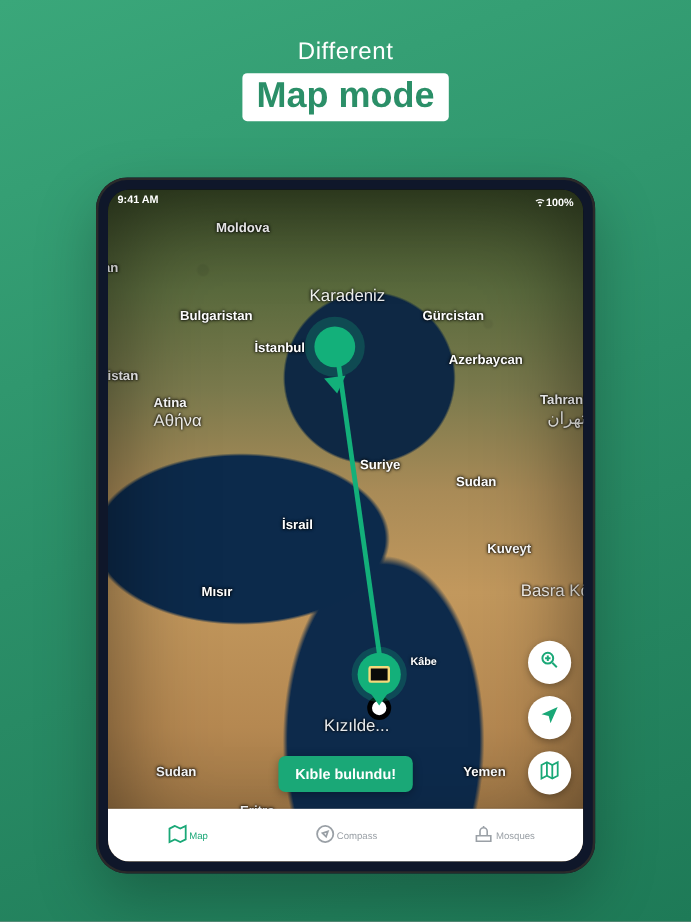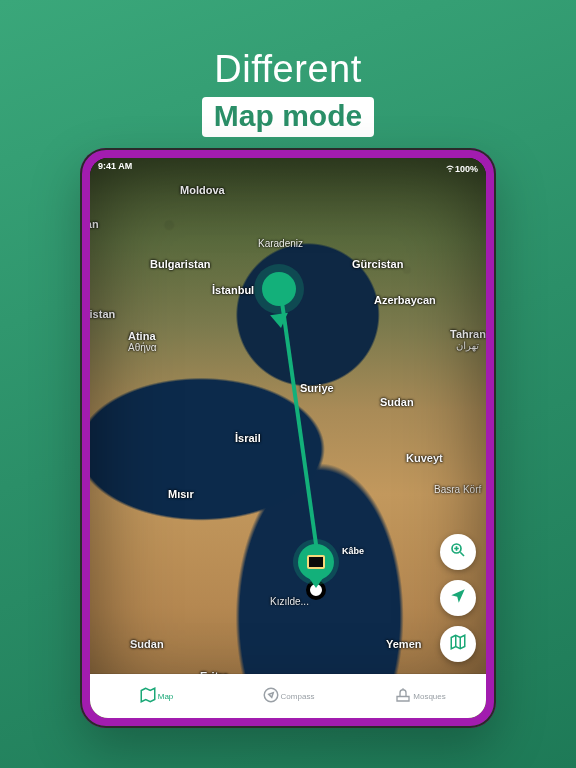--- a/index.html
+++ b/index.html
@@ -9,42 +9,41 @@
     position: relative;
   }
   .headline {
     position: absolute;
     top: 32px;
     left: 0; right: 0;
     text-align: center;
     color: #fff;
   }
   .headline .line1 {
-    font-size: 38px;
+    font-size: 20px;
     font-weight: 300;
     letter-spacing: 0.5px;
-    margin-top: 16px;
   }
   .headline .line2 {
     display: inline-block;
     margin-top: 6px;
     background: #fff;
     color: #2b8f68;
     font-size: 30px;
     font-weight: 700;
     padding: 2px 12px 4px;
     border-radius: 4px;
   }
   .tablet {
     position: absolute;
     left: 50%; transform: translateX(-50%);
     top: 148px;
     width: 416px;
     height: 580px;
-    background: #a21caf;
+    background: #0f172a;
     border-radius: 26px;
     padding: 10px;
     box-shadow: 0 20px 50px rgba(0,0,0,.25), inset 0 0 0 2px #2a2a2a;
   }
   .screen {
     width: 100%; height: 100%;
     background: #000;
     border-radius: 18px;
     overflow: hidden;
     position: relative;
@@ -76,21 +75,21 @@
     opacity:.25;
   }
   .place {
     position: absolute;
     color: #fff;
     font-size: 11px;
     font-weight: 600;
     text-shadow: 0 0 3px #000, 0 0 2px #000;
     white-space: nowrap;
   }
-  .place.sub { font-size: 10px; opacity:.9; font-weight:500; }
+  .place.sub { font-size: 14px; opacity:.9; font-weight:500; }
   .origin-dot {
     position: absolute;
     width: 34px; height: 34px;
     border-radius: 50%;
     background: #13b07a;
     box-shadow: 0 0 0 8px rgba(19,176,122,.25);
     z-index: 15;
   }
   .direction-triangle {
     position:absolute;
@@ -225,20 +224,21 @@
     <div class="dest-hit" style="left:216px; top:422px"></div>
     <div class="dest-pin" style="left:208px; top:386px">
       <div class="circle">
           <div class="kaaba"></div>
         </div>
     </div>
     <div class="kabe-label" style="left:252px; top:388px">
       <div style="font-weight:700">Kâbe</div>
     </div>
 
+    <div class="toast" style="bottom:58px">Kıble bulundu!</div>
 
     <div class="fab-col">
       <div class="fab">
         <span>
           <svg viewBox="0 0 24 24" fill="none" stroke="currentColor" stroke-width="2.2">
               <circle cx="10" cy="10" r="6"></circle>
               <line x1="15" y1="15" x2="20" y2="20"></line>
               <line x1="10" y1="7" x2="10" y2="13"></line>
               <line x1="7" y1="10" x2="13" y2="10"></line>
             </svg>

